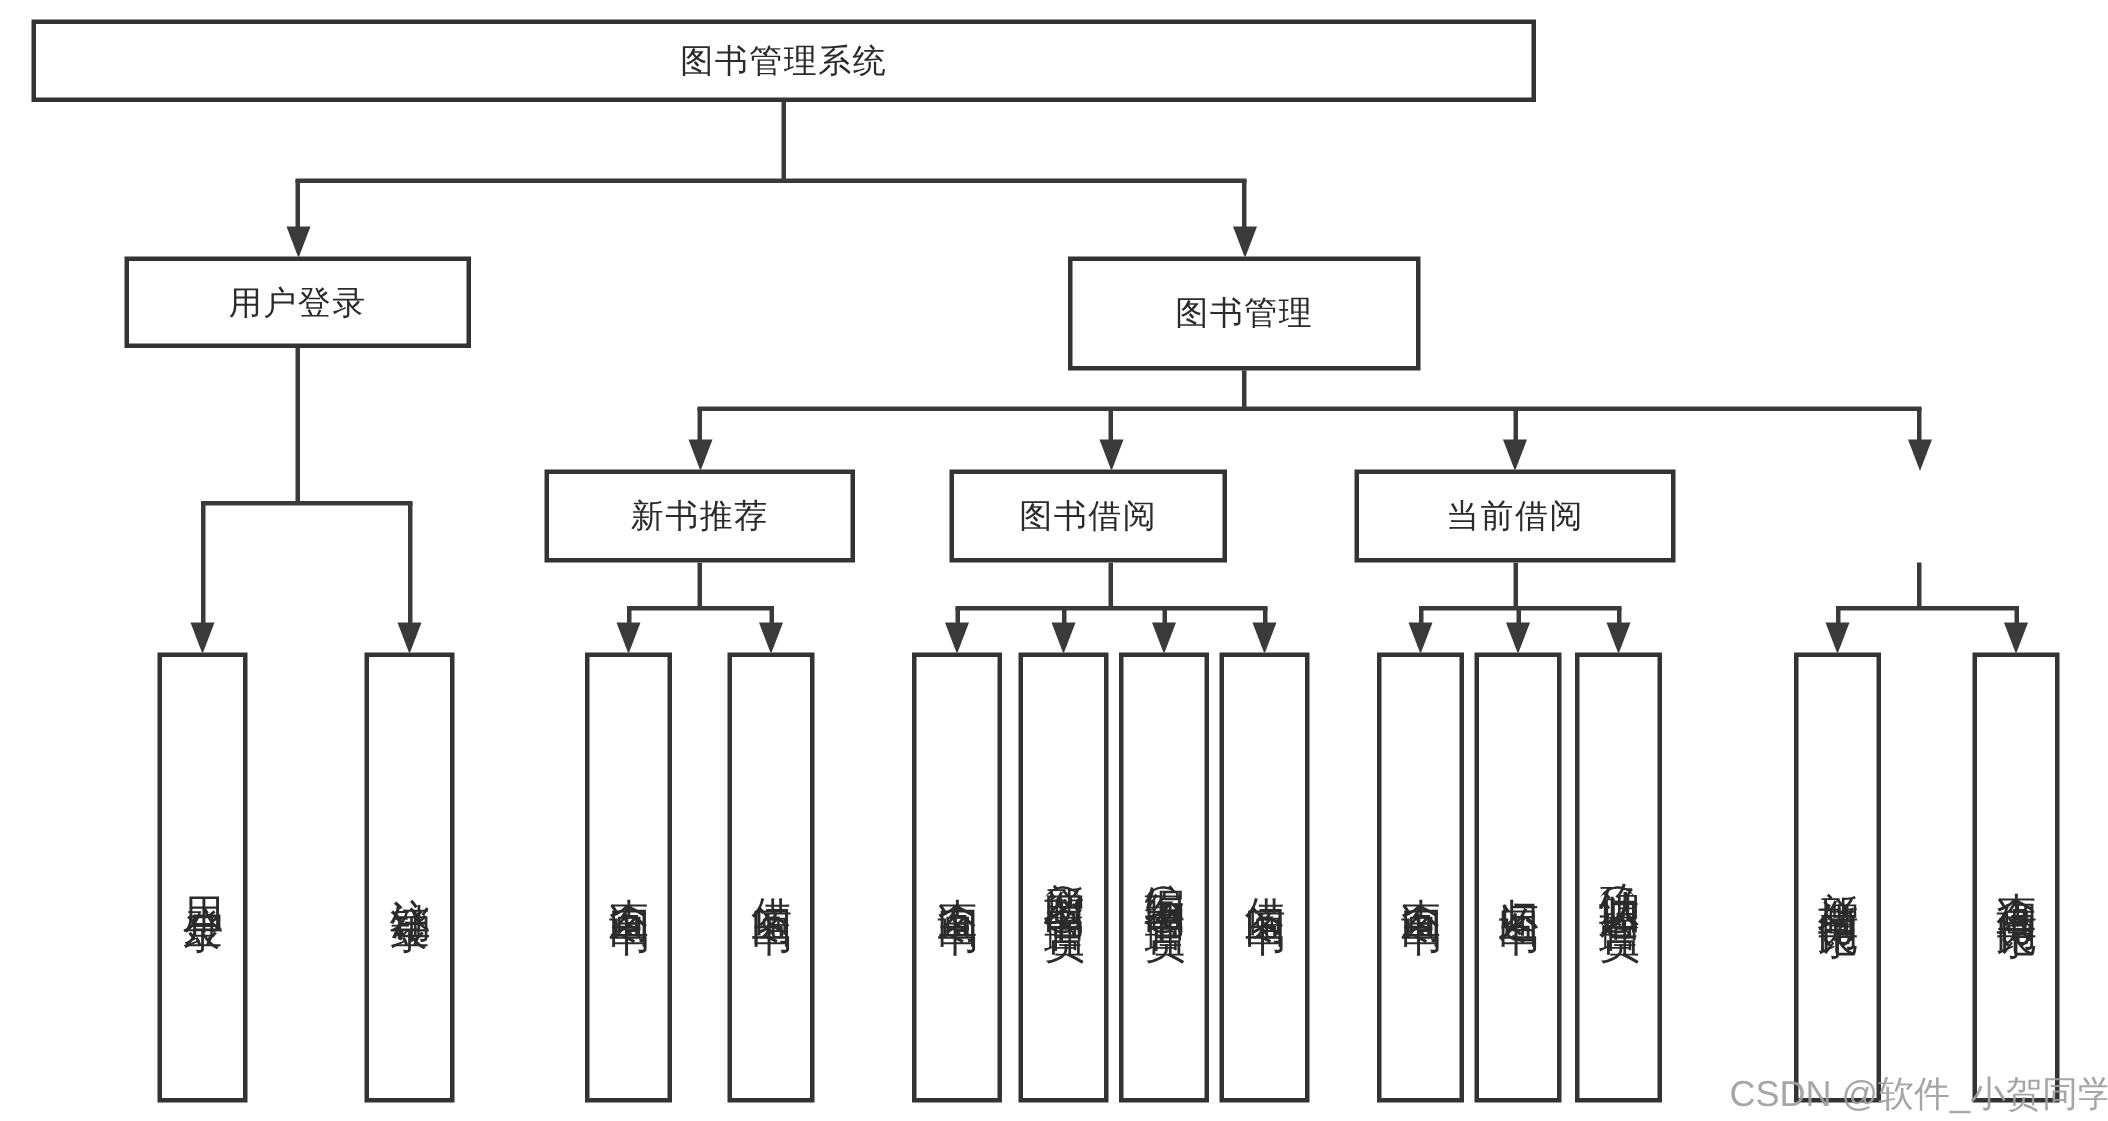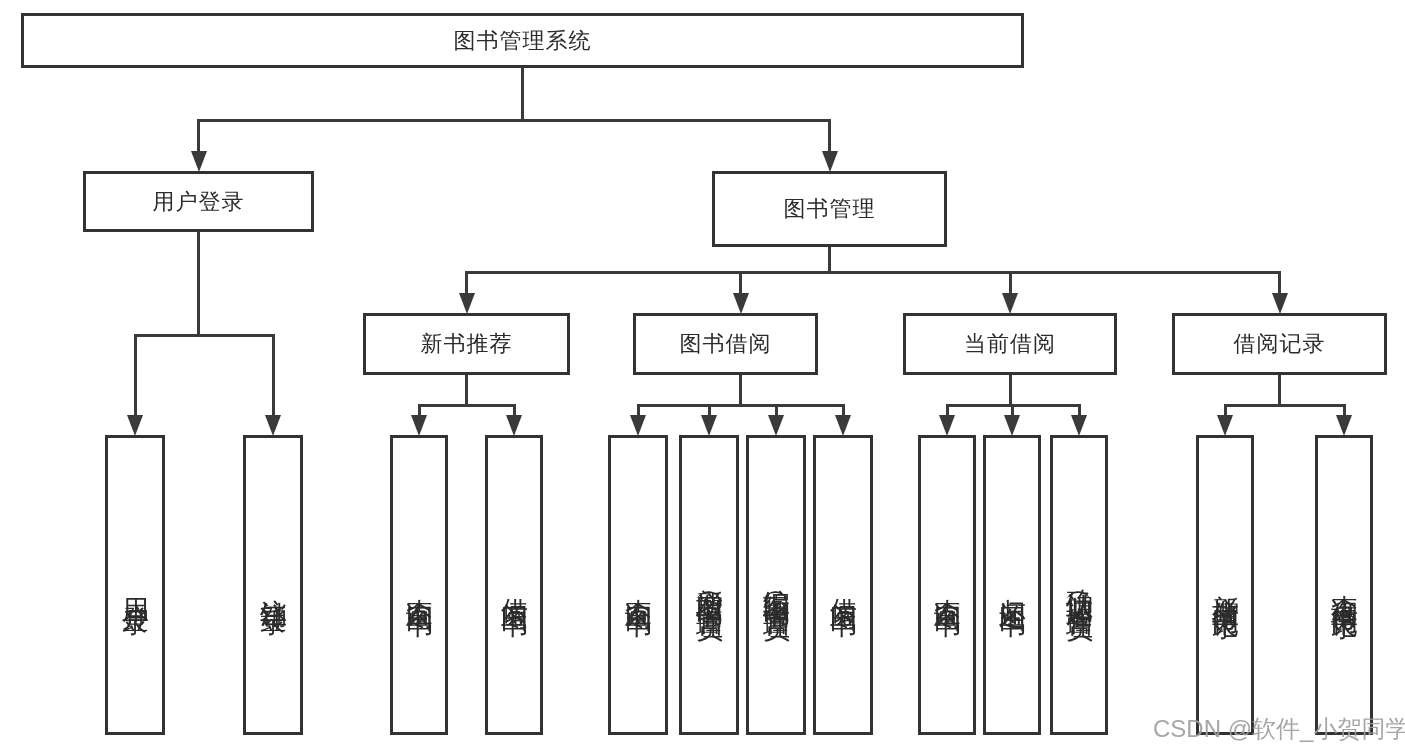--- a/index.html
+++ b/index.html
@@ -126,23 +126,20 @@
     </div>
     <div class="node horizontal" style="left: 363px; top: 313px; width: 207px; height: 62px;">
       <span class="node-label">新书推荐</span>
     </div>
     <div class="node horizontal" style="left: 633px; top: 313px; width: 185px; height: 62px;">
       <span class="node-label">图书借阅</span>
     </div>
     <div class="node horizontal" style="left: 903px; top: 313px; width: 214px; height: 62px;">
       <span class="node-label">当前借阅</span>
     </div>
-    <div class="node horizontal" style="left: 1172px; top: 313px; width: 215px; height: 62px;">
-      <span class="node-label">借阅记录</span>
-    </div>
     <div class="node vertical" style="left: 105px; top: 435px; width: 60px; height: 300px;">
       <span class="node-label">用户登录</span>
     </div>
     <div class="node vertical" style="left: 243px; top: 435px; width: 60px; height: 300px;">
       <span class="node-label">注销登录</span>
     </div>
     <div class="node vertical" style="left: 390px; top: 435px; width: 58px; height: 300px;">
       <span class="node-label">查询图书</span>
     </div>
     <div class="node vertical" style="left: 485px; top: 435px; width: 58px; height: 300px;">

